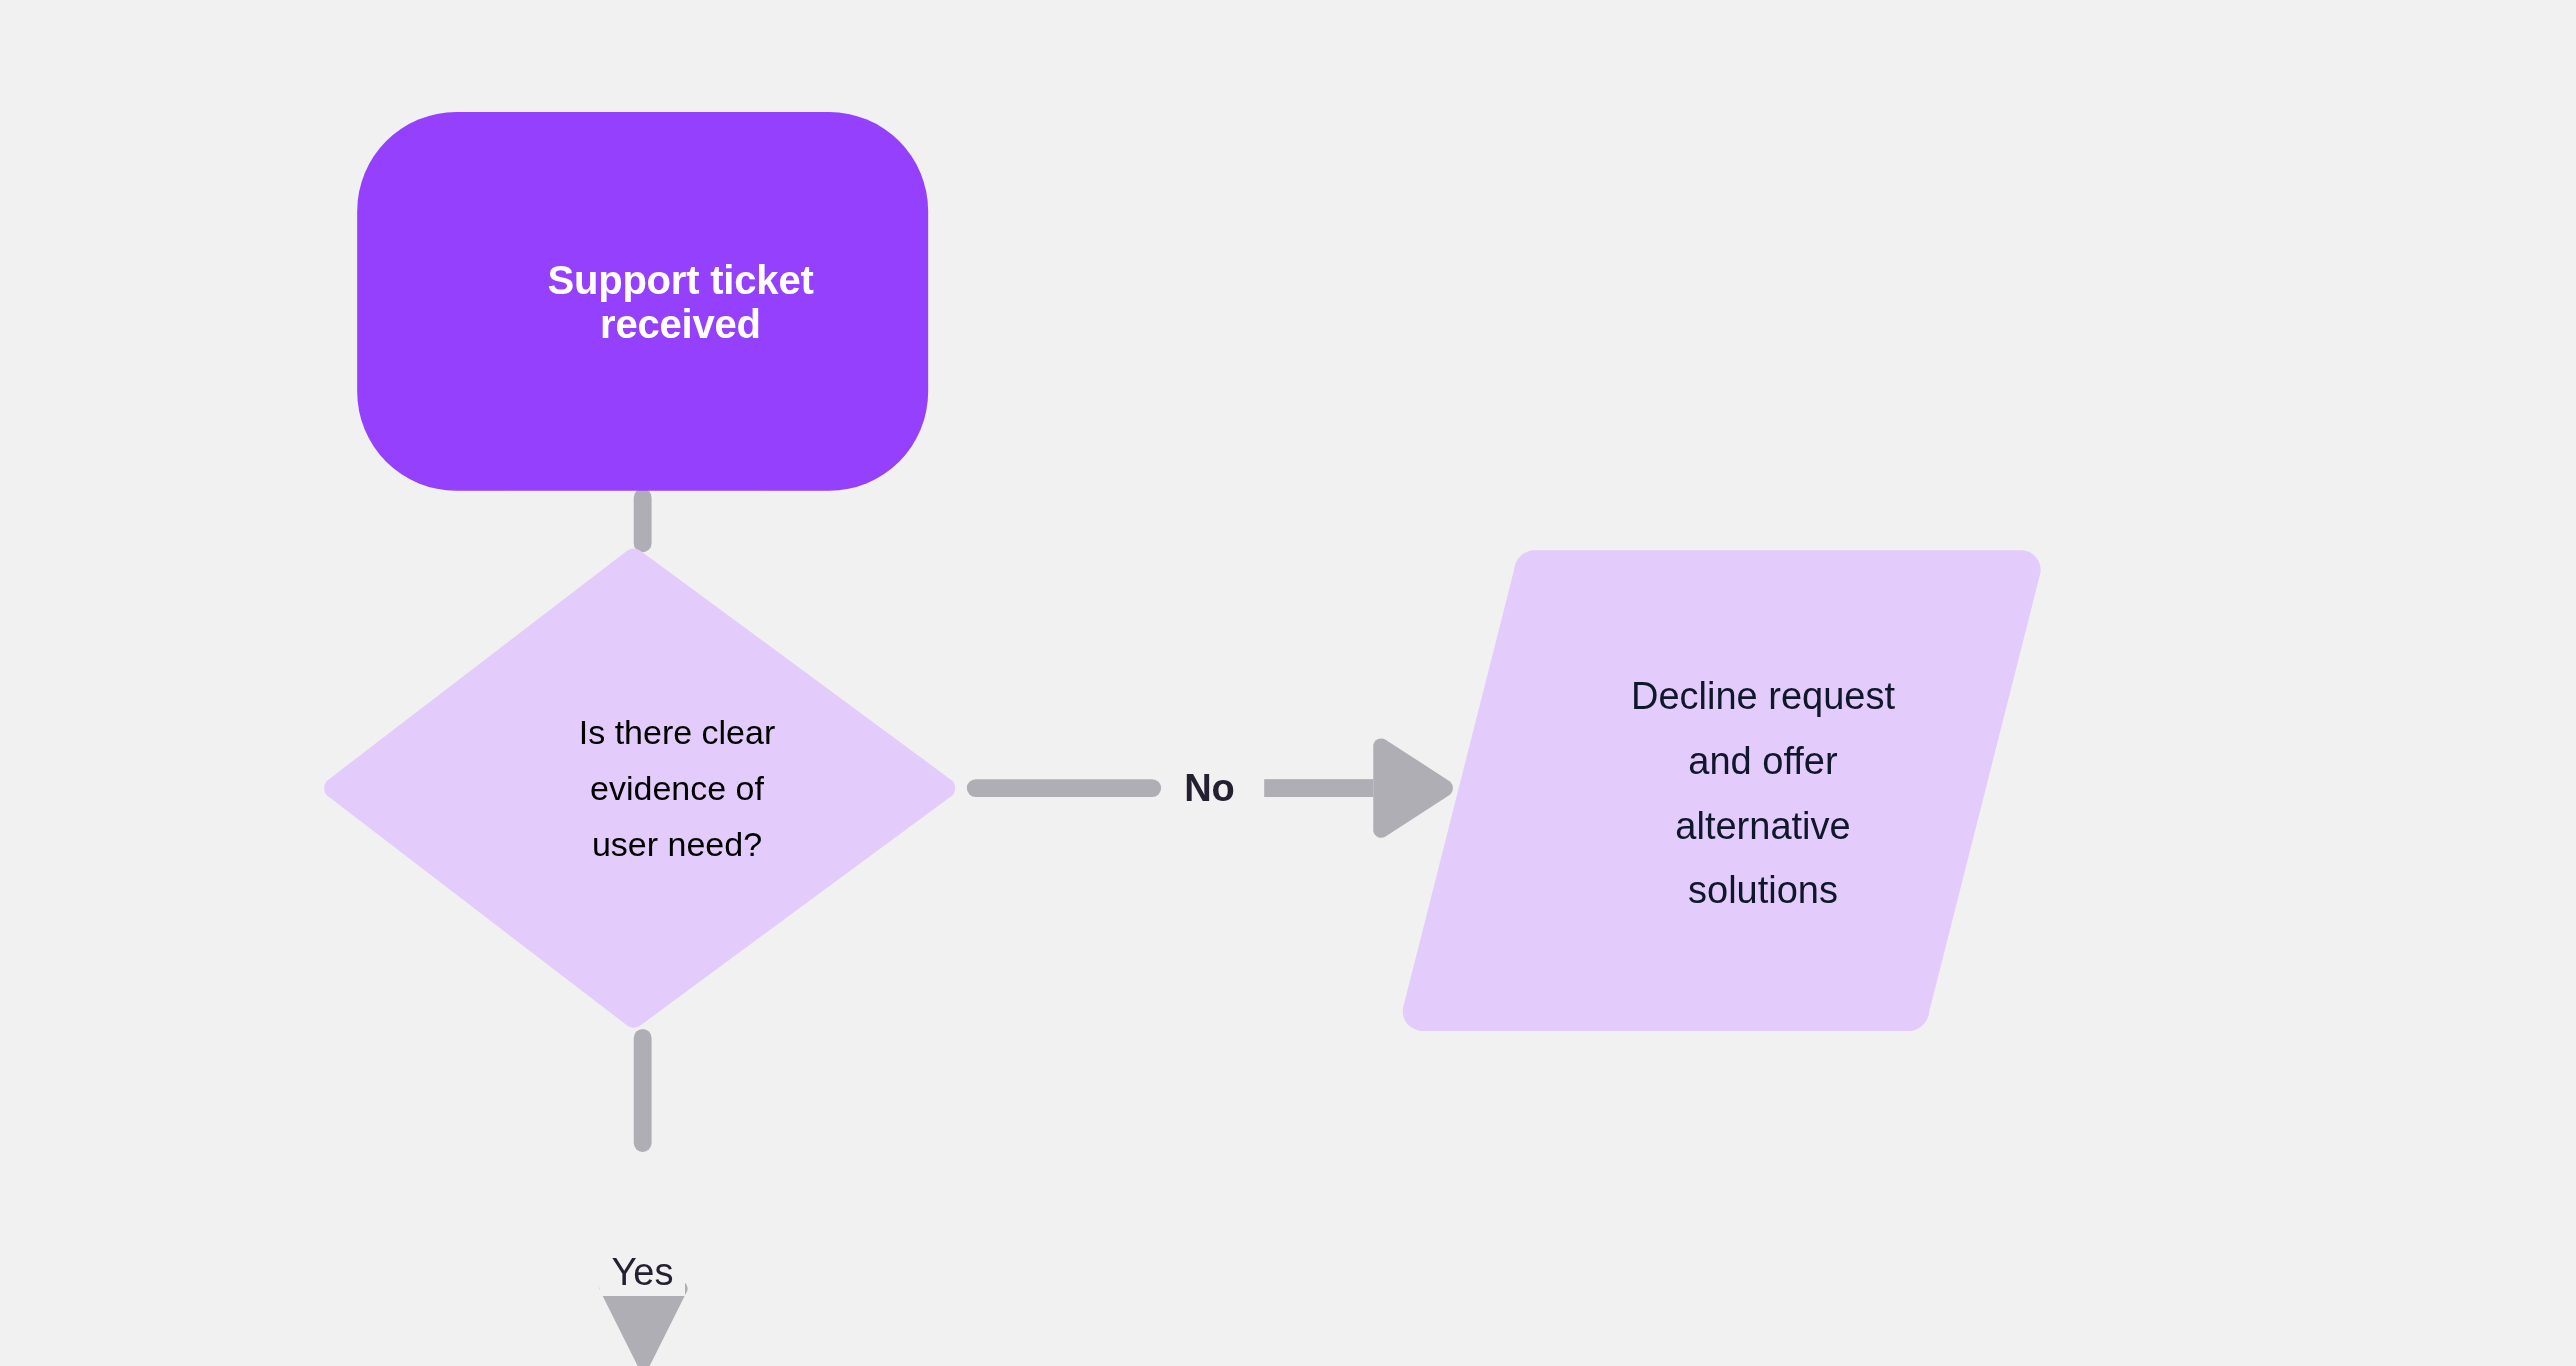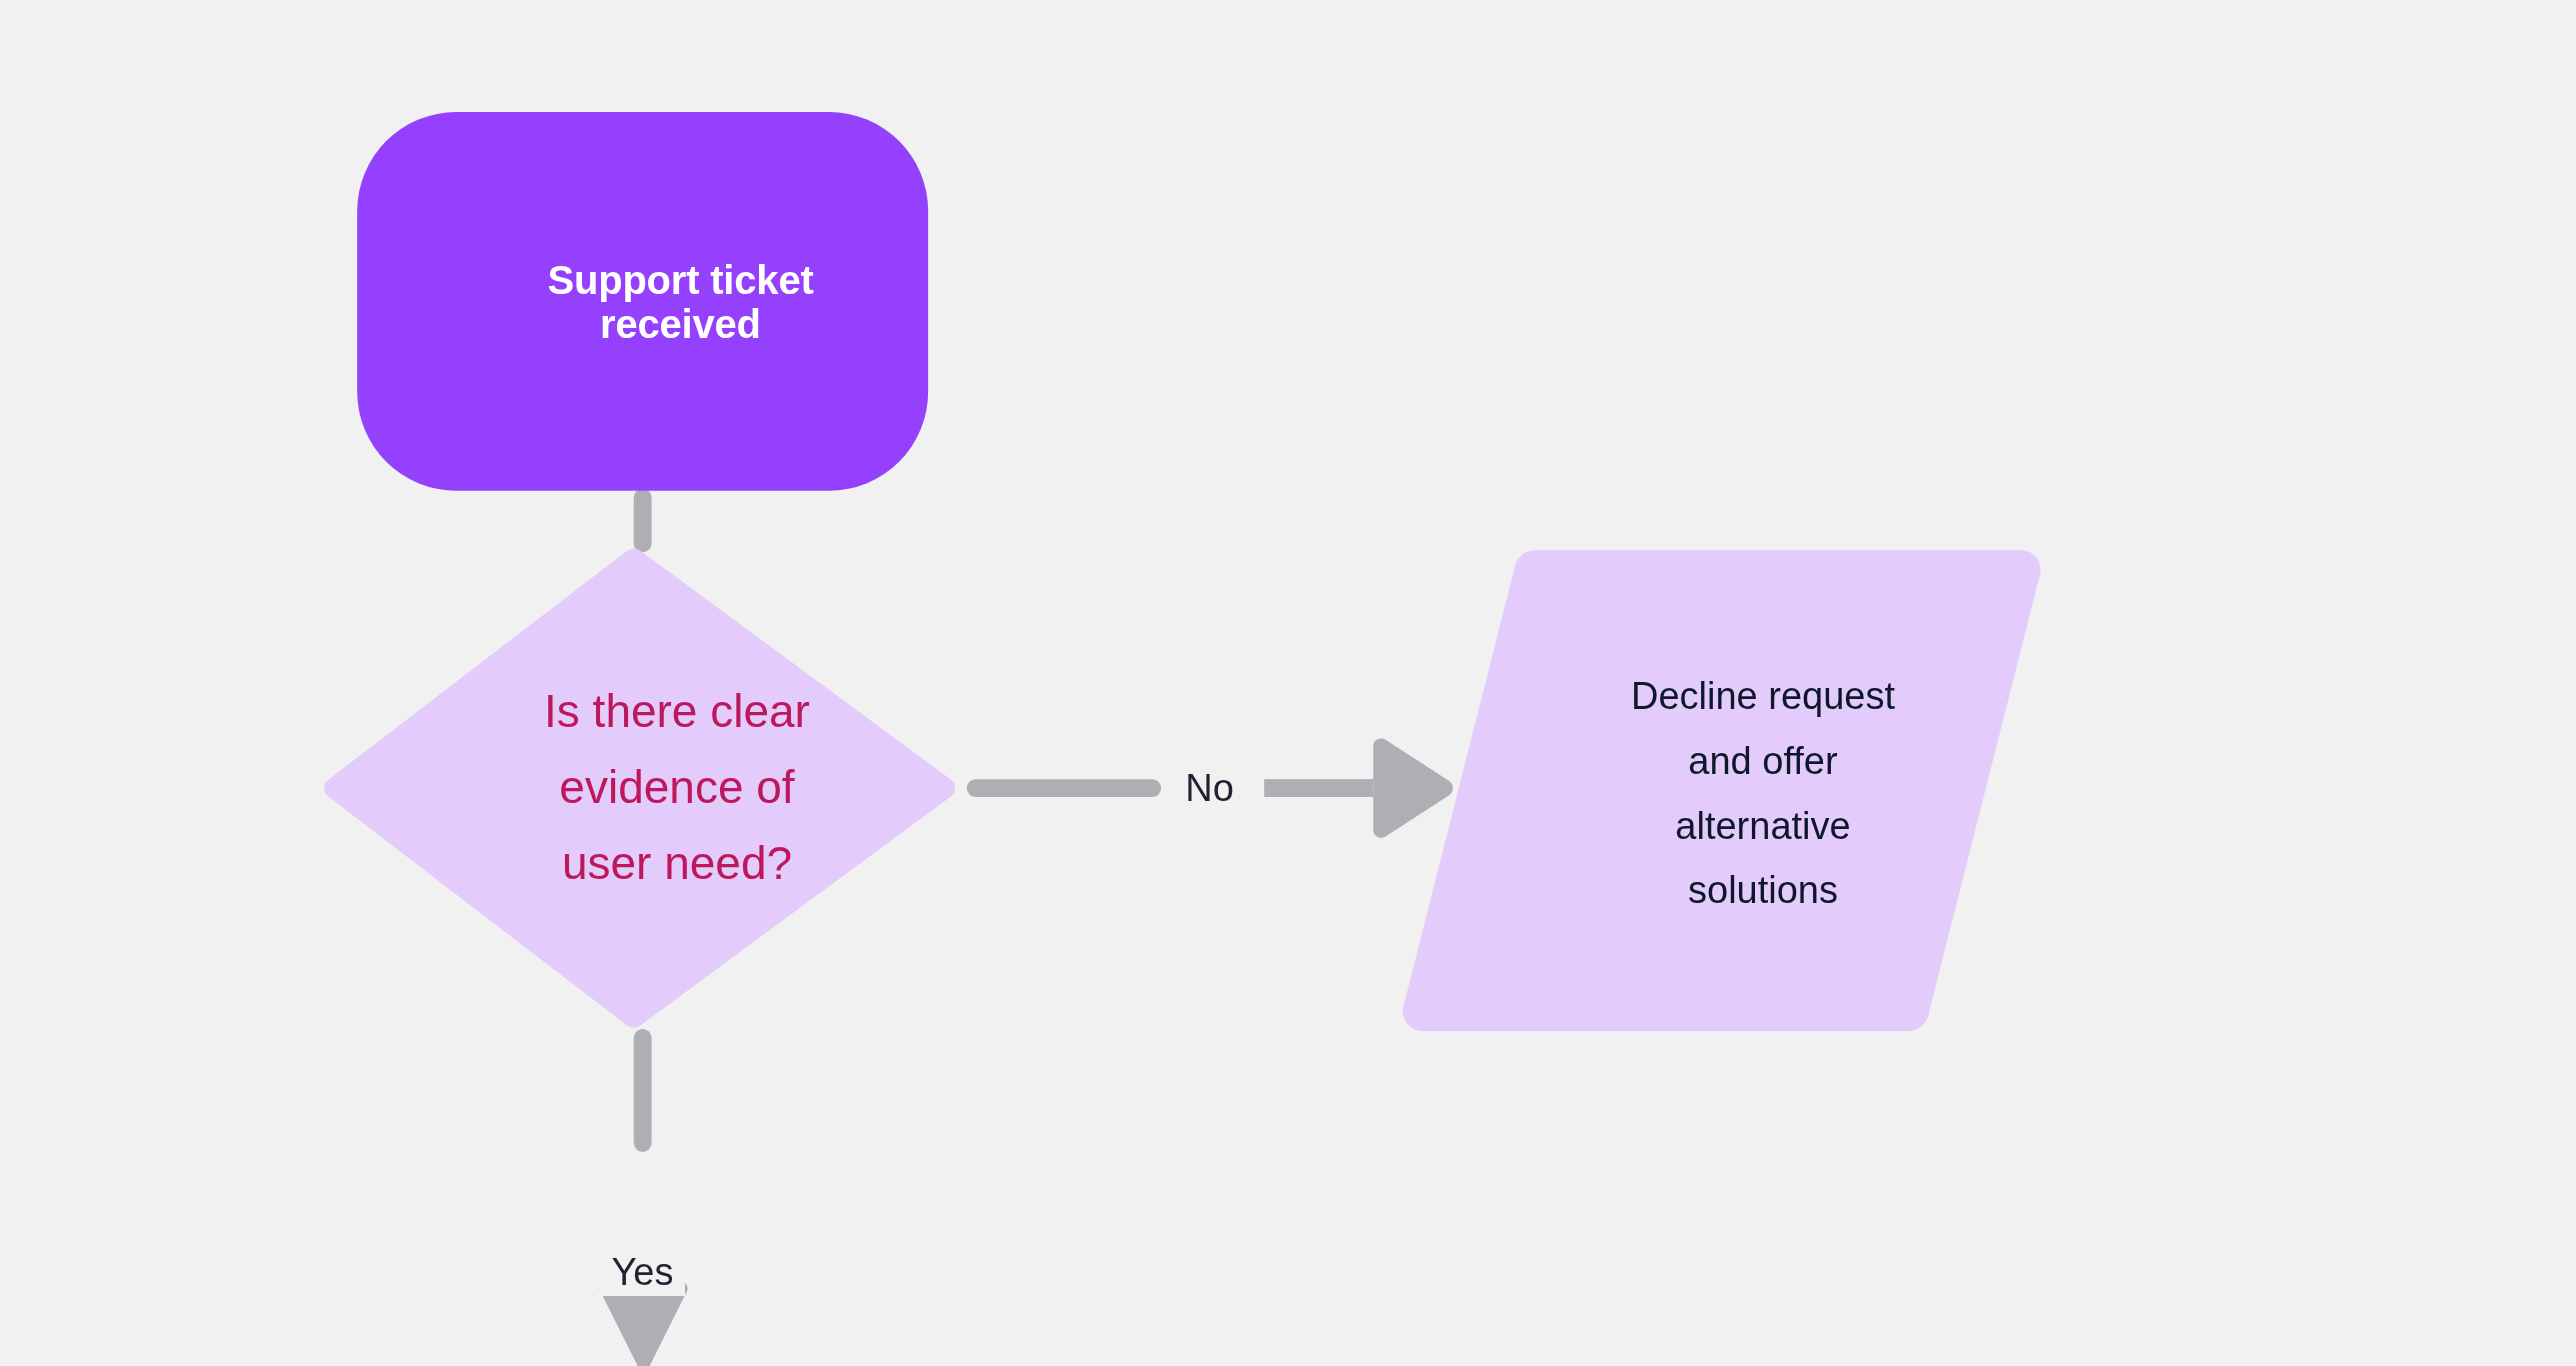--- a/index.html
+++ b/index.html
@@ -46,22 +46,22 @@
   }
   
   #decision-node-label {
     left: 416px;
     top: 654px;
     width: 446px;
     height: 268px;
     display: flex;
     align-items: center;
     justify-content: center;
-    color: #be185d;
-    font-size: 46px;
+    color: #000000;
+    font-size: 34px;
     font-weight: normal;
     line-height: 1.65;
   }
   
   #action-node-label {
     left: 1477px;
     top: 615px;
     width: 496px;
     height: 357px;
     display: flex;
@@ -79,20 +79,21 @@
     font-weight: normal;
     text-align: center;
     user-select: none;
     background: #F1F1F1;
   }
   #edge-label-no {
     left: 1170px;
     top: 764px;
     width: 79px;
     line-height: 48px;
+    font-weight: bold;
   }
   #edge-label-yes {
     left: 600px;
     top: 1248px;
     width: 85px;
     line-height: 48px;
   }
 </style>
 </head>
 <body>

